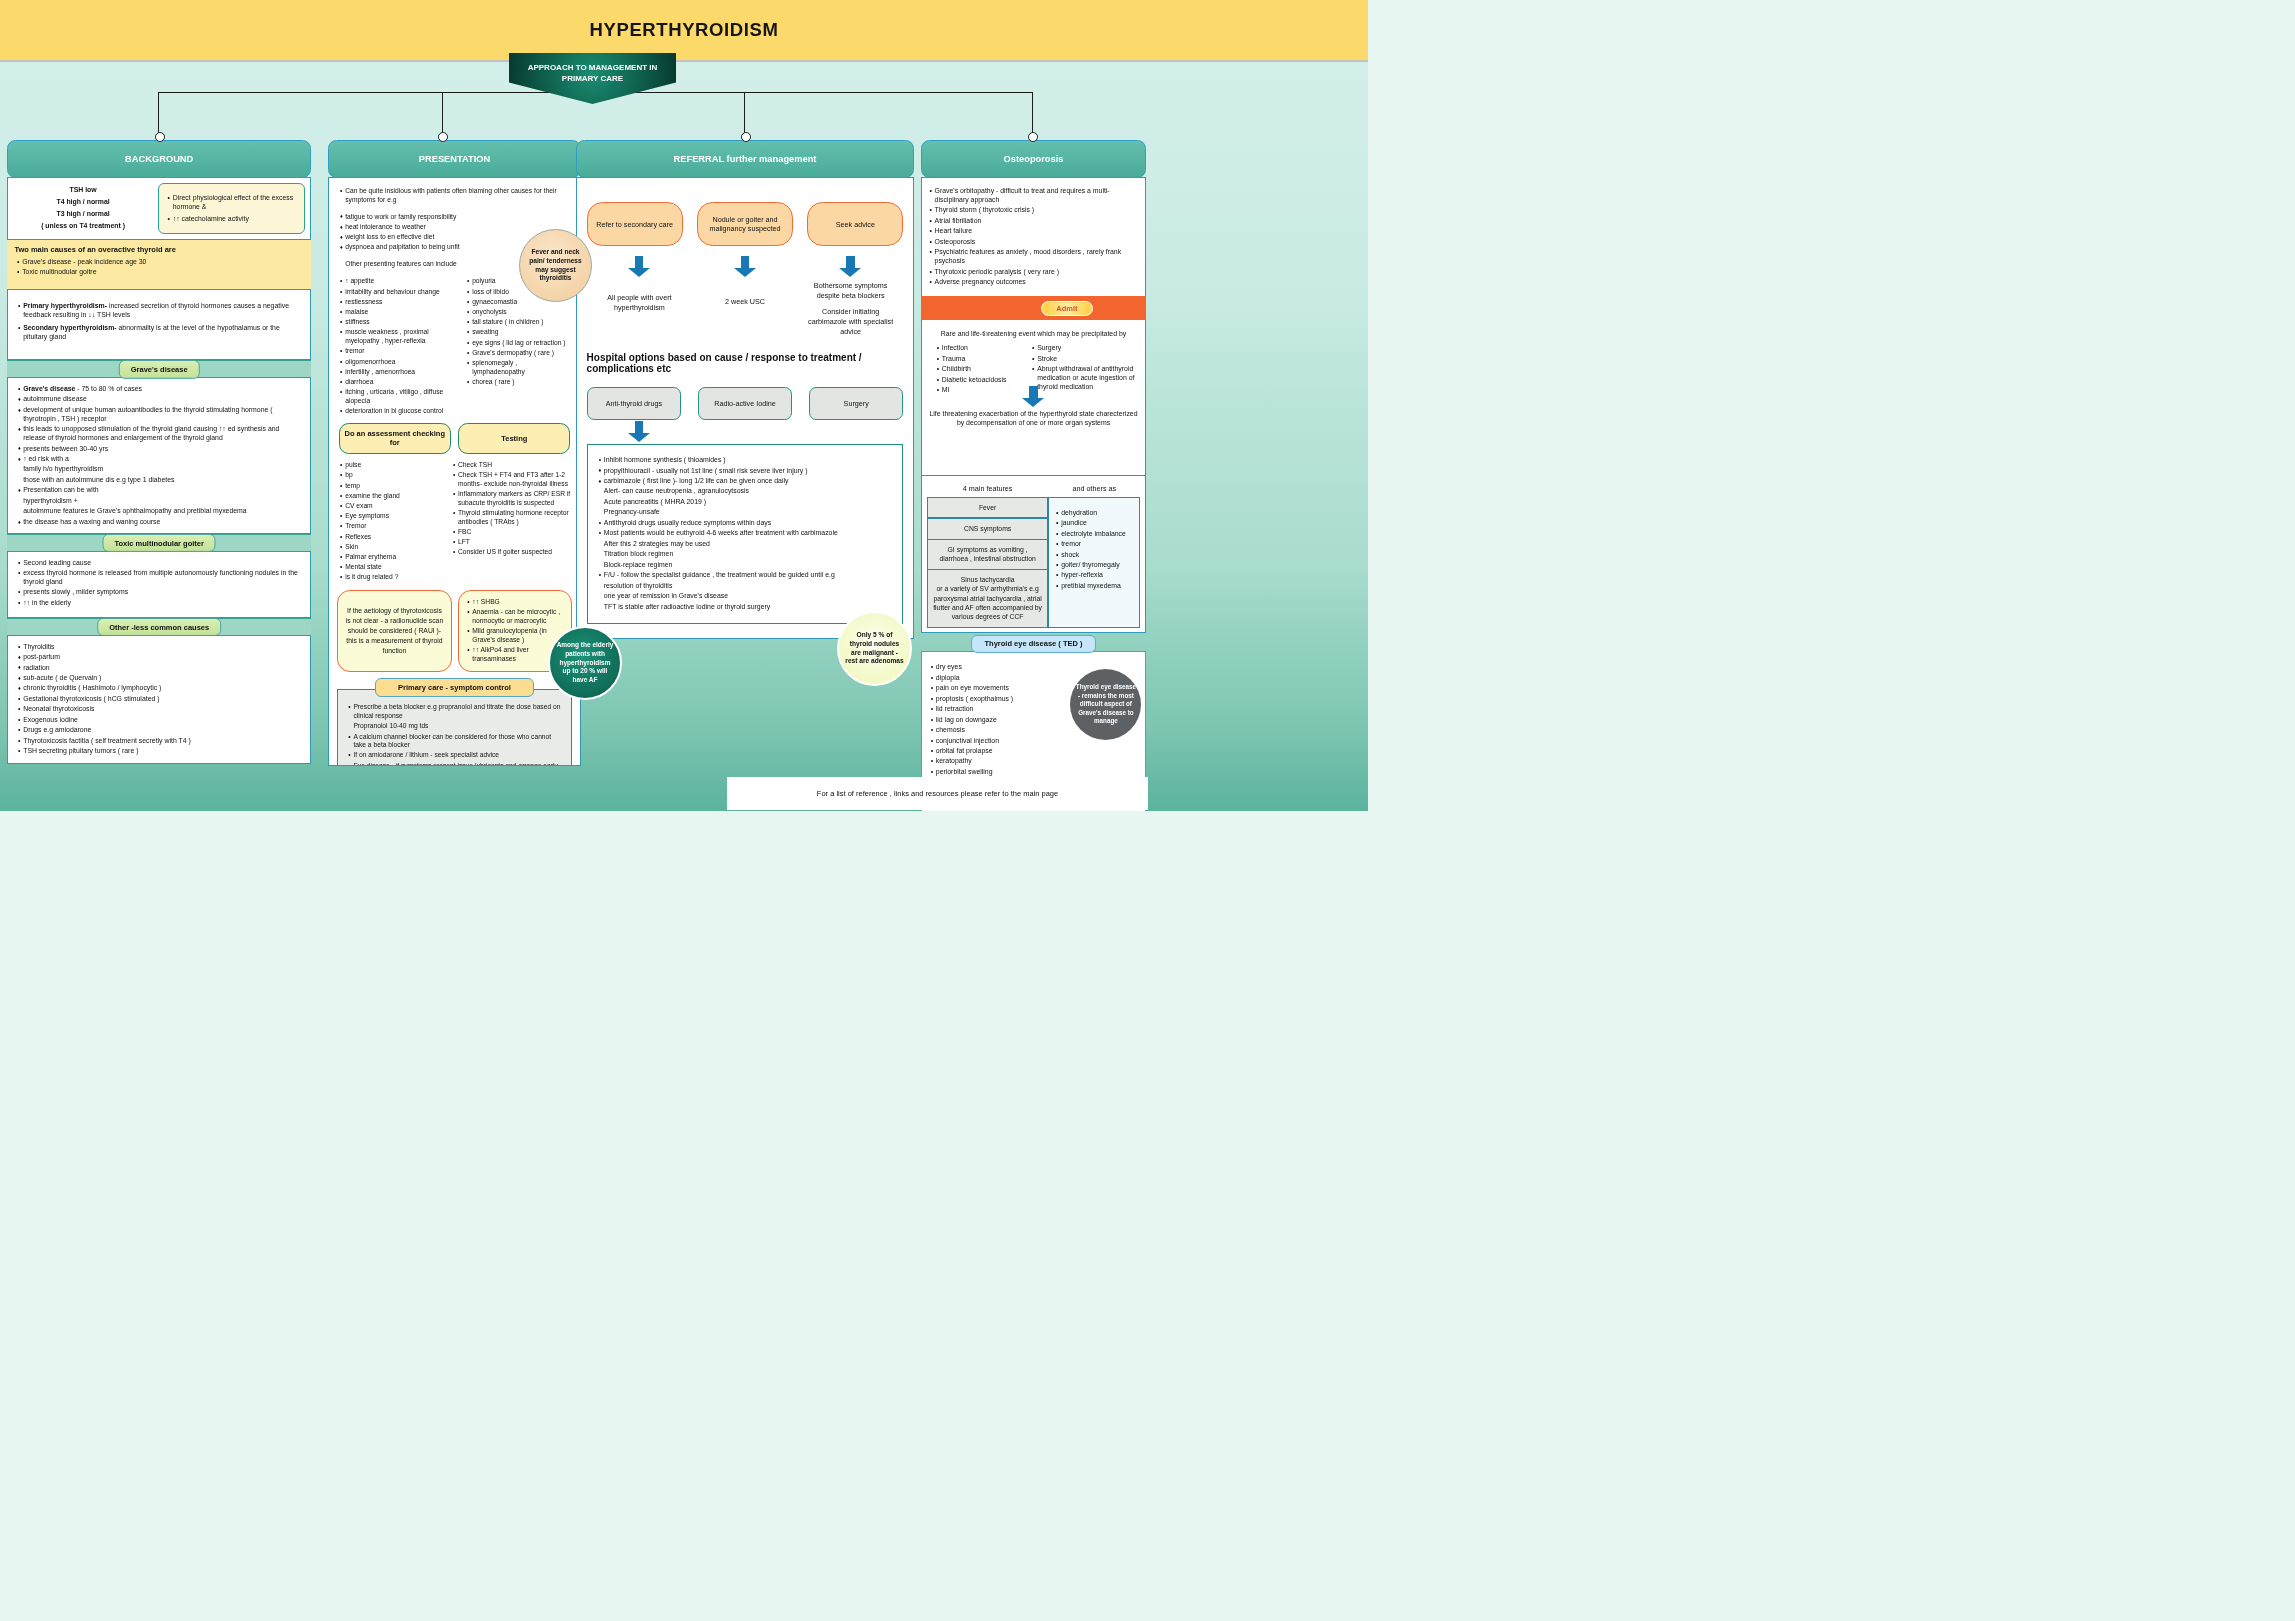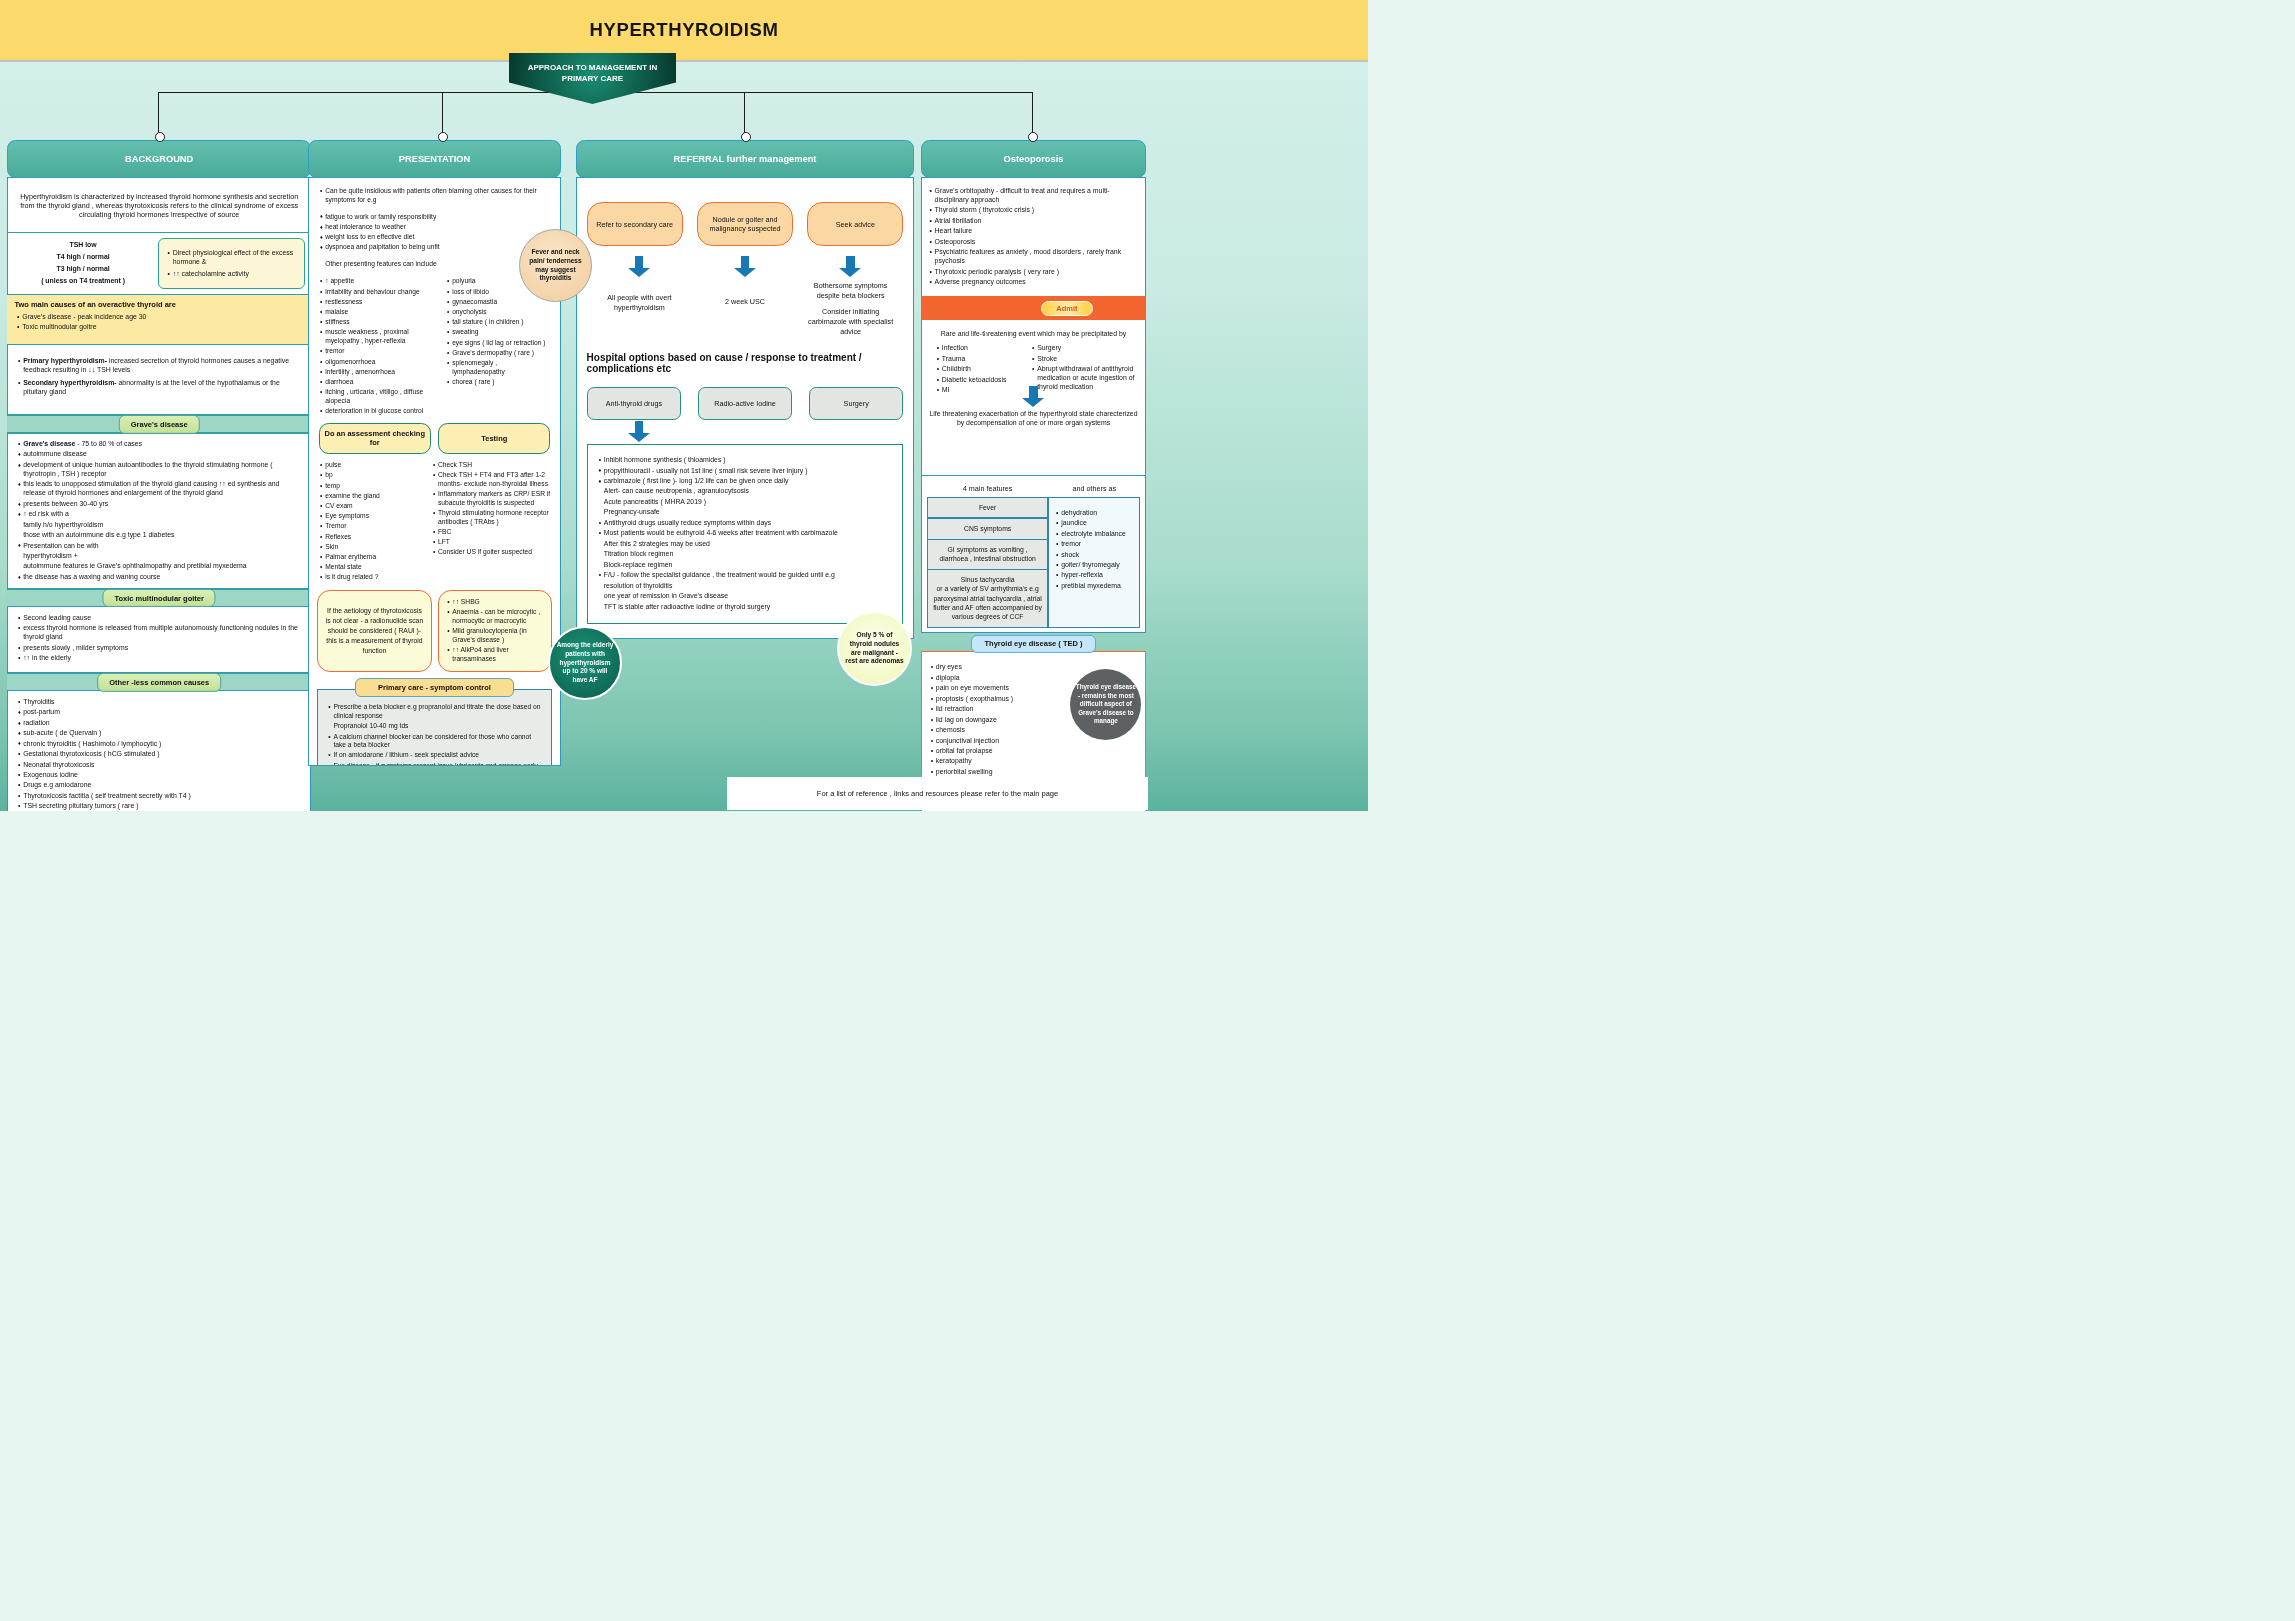--- a/index.html
+++ b/index.html
@@ -44,21 +44,21 @@
   #c1-tsh{flex:1.05;display:flex;flex-direction:column;justify-content:center;font-size:7.5px;}
   #c1-ybox{flex:1;background:#fdf6d6;border:1.2px solid #2aa396;border-radius:6px;padding:6px 6px;display:flex;flex-direction:column;justify-content:center;}
   #c1-yband{background:#fce9a2;border-top:0.9px solid #2aa396;border-bottom:0.9px solid #2aa396;margin-top:-0.9px;padding:4.8px 7.2px;min-height:51px;box-sizing:border-box;}
   #c1-yband .bt{font-weight:700;font-size:7.5px;margin-bottom:3.6px;}
   #c1-ps{min-height:71px;padding:7.2px 7.2px;}
   #c1-ps .li{margin:4.2px 0;}
   #c1-graves{min-height:153px;padding:4.8px 7.2px;}
   #c1-tmg{min-height:67px;padding:4.8px 7.2px;}
   #c1-other{min-height:118px;padding:4.8px 7.2px;}
   
-  #c2{left:308px;width:253px;}
+  #c2{left:328px;width:253px;}
   #c2-main{height:589px;padding:7.2px 8.4px;overflow:hidden;}
   #c2 .li{font-size:6.7px;}
   #c2-yrow{display:flex;gap:7.2px;margin:6px 1.2px;}
   .ytitle{flex:1;background:#fdeeb4;border:1.2px solid #1c8a6e;border-radius:9.6px;min-height:26px;
     display:flex;align-items:center;justify-content:center;font-weight:700;font-size:7.5px;text-align:center;padding:1.2px 4.8px;}
   #c2-labrow{display:flex;gap:6px;margin-top:6px;}
   .obox{flex:1;background:#fbfbd8;border:1.2px solid #f26b32;border-radius:13px;padding:6px 6px;box-sizing:border-box;}
   #c2-raui{display:flex;align-items:center;text-align:center;font-size:6.8px;line-height:1.45;}
   #c2-pcpill{position:relative;z-index:3;width:64%;margin:6px auto -8.4px;background:#fbdd92;border:1.2px solid #57a7c0;
     border-radius:6px;font-weight:700;font-size:7.5px;text-align:center;padding:4.2px 3.6px;}
@@ -134,23 +134,20 @@
   <div class="vline" style="left:1032px"></div>
   <div class="node" style="left:155px"></div>
   <div class="node" style="left:438px"></div>
   <div class="node" style="left:741px"></div>
   <div class="node" style="left:1028px"></div>
 
   <div id="banner">APPROACH TO MANAGEMENT IN PRIMARY CARE</div>
 
   <div class="col" id="c1">
     <div class="hdr">BACKGROUND</div>
-    <div class="wbox" id="c1-intro">
-      <div class="tx">Hyperthyroidism is characterized by increased thyroid hormone synthesis and secretion from the thyroid gland , whereas thyrotoxicosis refers to the clinical syndrome of excess circulating thyroid hormones irrespective of source</div>
-    </div>
     <div class="wbox" id="c1-row">
       <div id="c1-tsh">
           <div class="li t">
             <span class="tx">TSH low</span>
           </div>
           <div class="li t">
             <span class="tx">T4 high / normal</span>
           </div>
           <div class="li t">
             <span class="tx">T3 high / normal</span>

